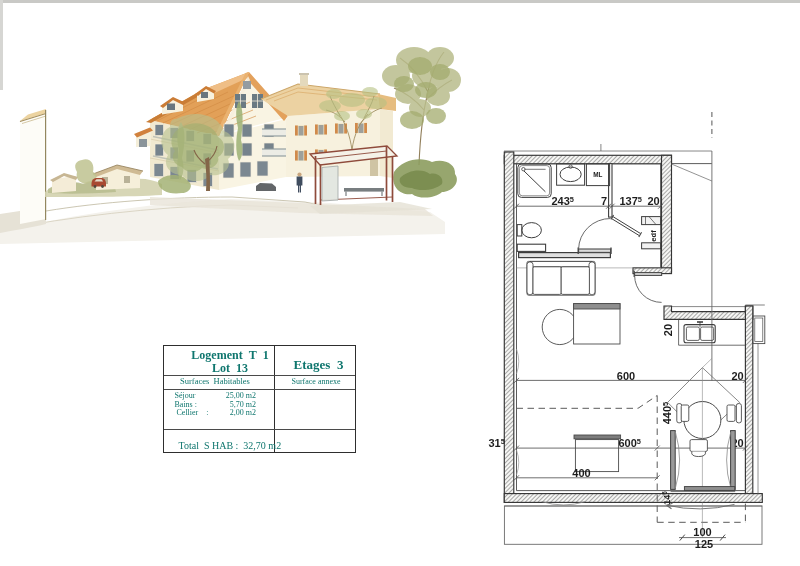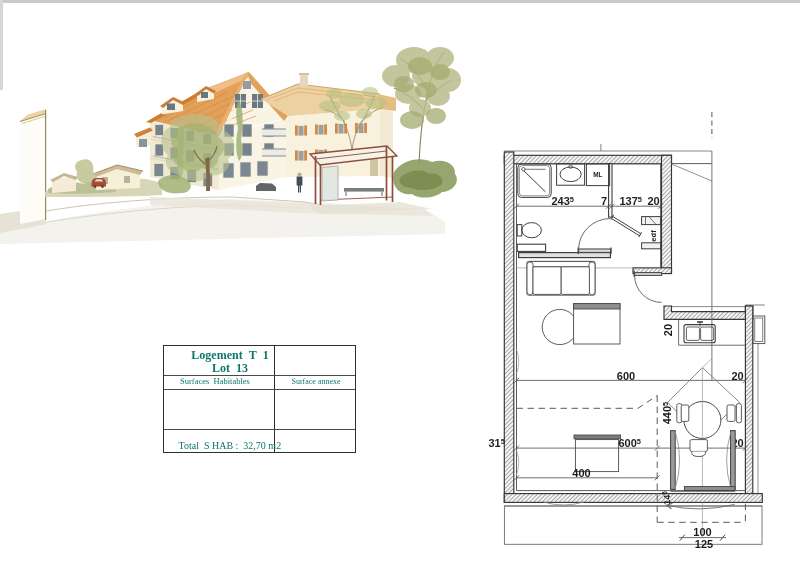--- a/index.html
+++ b/index.html
@@ -15,31 +15,37 @@
 </head>
 <body>
 
 <div style="position:absolute;left:0;top:0;width:800px;height:2.5px;background:#c9c9c6;"></div>
 <div style="position:absolute;left:0;top:0;width:2.5px;height:90px;background:#d6d6d3;"></div>
 
 <div id="tbl">
 
   <div style="position:absolute;left:0;top:0;width:110px;height:29px;text-align:center;font-weight:bold;font-size:12px;line-height:12.5px;padding-top:3px;padding-left:22px;box-sizing:border-box;">Logement&nbsp;&nbsp;T&nbsp;&nbsp;1<br>Lot&nbsp;&nbsp;13</div>
 
+  <div style="position:absolute;left:110px;top:0;width:81px;height:29px;text-align:center;font-weight:bold;font-size:13px;line-height:13px;padding-top:12px;padding-left:8px;box-sizing:border-box;">Etages&nbsp;&nbsp;3</div>
 
   <div class="vline"></div>
 
   <div class="hl" style="left:0;top:28.5px;width:191px;"></div>
 
   <div style="position:absolute;left:0;top:29px;width:110px;height:14px;text-align:left;font-size:8.5px;line-height:13px;padding-left:16px;box-sizing:border-box;">Surfaces&nbsp;&nbsp;Habitables</div>
 
   <div style="position:absolute;left:110px;top:29px;width:81px;height:14px;text-align:center;font-size:8px;line-height:13.5px;padding-left:3px;box-sizing:border-box;">Surface annexe</div>
 
   <div class="hl" style="left:0;top:43px;width:191px;"></div>
 
+  <div style="position:absolute;left:10.5px;top:46px;width:81.5px;font-size:8px;line-height:8.6px;">
+    <div>Séjour<span style="float:right">25,00 m2</span></div>
+    <div>Bains&nbsp;:<span style="float:right">5,70 m2</span></div>
+    <div>&nbsp;Cellier&nbsp;&nbsp;&nbsp;&nbsp;:<span style="float:right">2,00 m2</span></div>
+  </div>
 
   <div class="hl" style="left:0;top:83px;width:191px;"></div>
 
   <div style="position:absolute;left:14.5px;top:94px;width:120px;font-size:10px;">Total&nbsp;&nbsp;S&nbsp;HAB&nbsp;:&nbsp;&nbsp;32,70&nbsp;m2</div>
 </div>
 
 <svg id="page" viewBox="0 0 800 566">
   <defs>
     <pattern id="hatch" width="3" height="3" patternUnits="userSpaceOnUse" patternTransform="rotate(45)">
       <rect width="3" height="3" fill="#f6f6f4"></rect>

